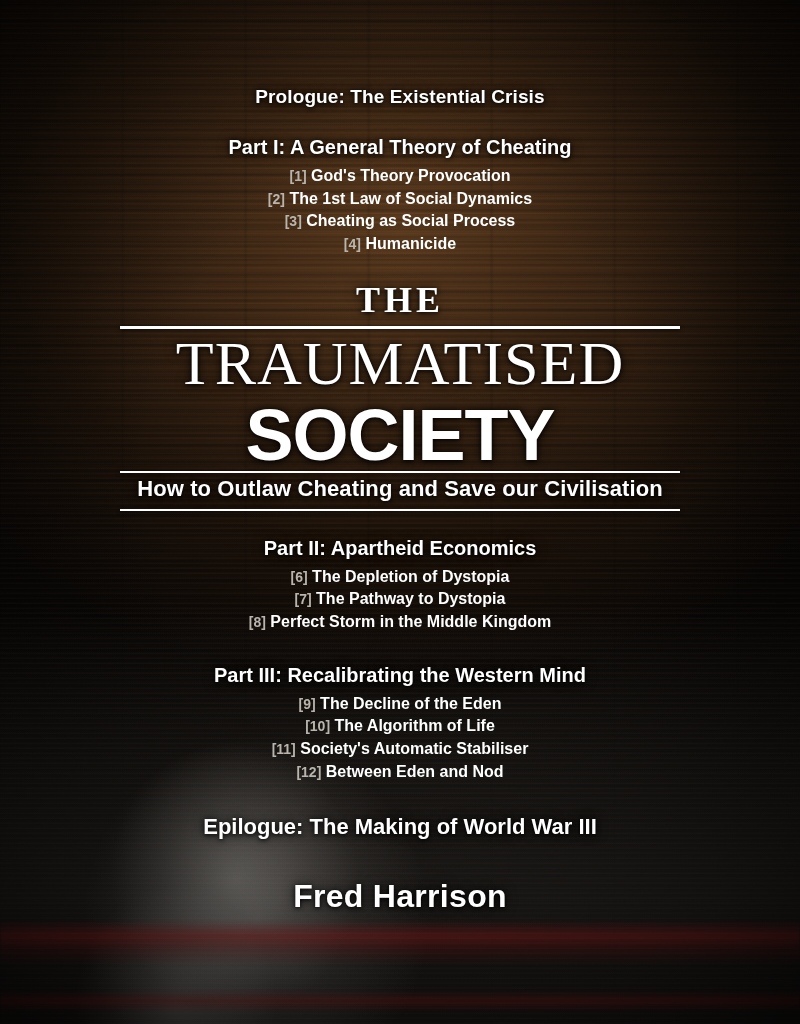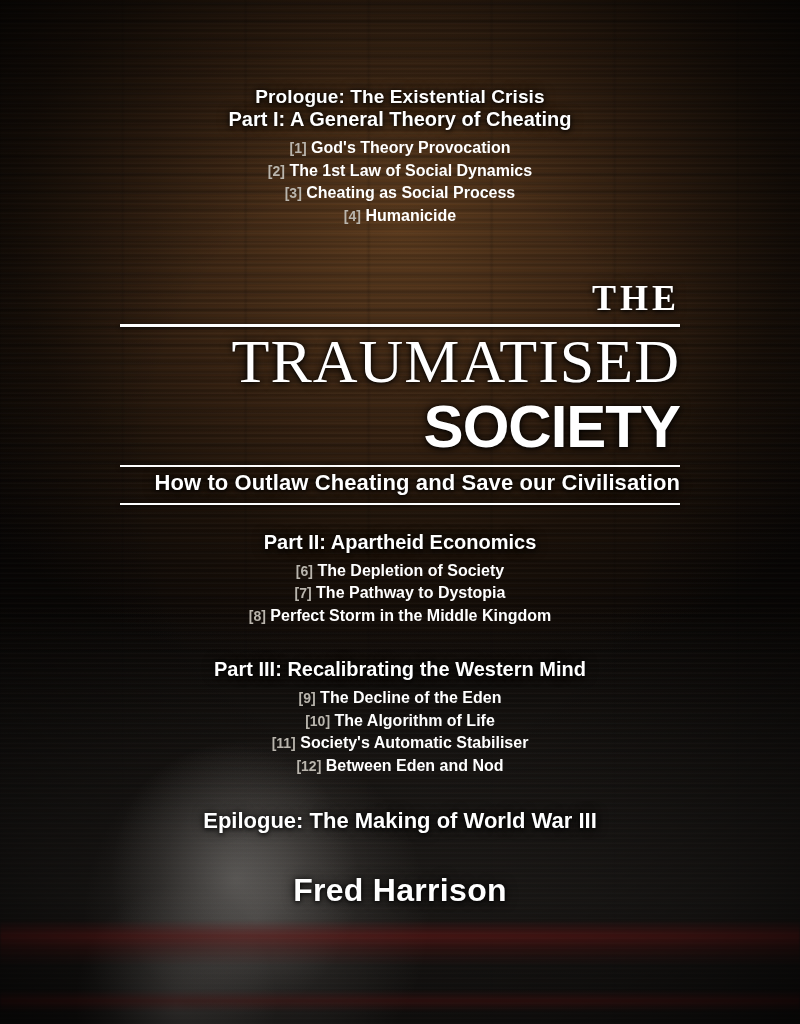--- a/index.html
+++ b/index.html
@@ -132,20 +132,21 @@
     text-align: center;
     padding-top: 86px;
     box-sizing: border-box;
   }
   .shadowed { text-shadow: 0 1px 4px rgba(0,0,0,0.95), 0 0 12px rgba(0,0,0,0.75); }
 
   .prologue {
     font-size: 19px;
     font-weight: bold;
     letter-spacing: 0.1px;
+    margin-bottom: 28px;
   }
   .part-heading {
     font-size: 20px;
     font-weight: bold;
     margin-bottom: 6px;
   }
   .chapter-list {
     list-style: none;
     margin: 0;
     padding: 0;
@@ -156,24 +157,23 @@
     line-height: 1.42;
     white-space: nowrap;
   }
   .chapter-list li .num {
     color: #b9b5ad;
     font-weight: bold;
     font-size: 14px;
   }
   
   .title-block {
-    margin-top: 44px;
+    margin-top: 18px;
     margin-bottom: 26px;
     width: 560px;
-    text-align: right;
   }
   .rule {
     height: 3px;
     background: #ffffff;
     width: 100%;
     box-shadow: 0 1px 4px rgba(0,0,0,0.8);
   }
   .rule.thin { height: 2px; }
   .title-the {
     font-family: "Liberation Serif", serif;
@@ -186,25 +186,25 @@
   .title-main {
     font-family: "Liberation Serif", serif;
     font-size: 62px;
     font-weight: normal;
     letter-spacing: 1px;
     line-height: 1.05;
     padding: 2px 0 4px;
   }
   .title-main2 {
     font-family: "Liberation Sans", sans-serif;
-    font-size: 60px;
+    font-size: 72px;
     font-weight: bold;
     letter-spacing: -1px;
     line-height: 0.98;
-    padding: 0 0 8px;
+    padding: 0 0 0;
   }
   .subtitle {
     font-size: 22px;
     font-weight: bold;
     padding: 3px 0 7px;
     letter-spacing: 0.1px;
     white-space: nowrap;
   }
   .section-gap { height: 30px; }
   .section-gap-sm { height: 22px; }
@@ -253,21 +253,21 @@
       <div class="rule"></div>
       <div class="title-main shadowed">TRAUMATISED</div>
       <div class="title-main2 shadowed">SOCIETY</div>
       <div class="rule thin"></div>
       <div class="subtitle shadowed">How to Outlaw Cheating and Save our Civilisation</div>
       <div class="rule thin"></div>
     </div>
 
     <div class="part-heading shadowed">Part II: Apartheid Economics</div>
     <ul class="chapter-list">
-      <li><span class="num">[6]</span> <span>The Depletion of Society</span></li>
+      <li><span class="num">[6]</span> <span>The Depletion of Dystopia</span></li>
       <li><span class="num">[7]</span> <span>The Pathway to Dystopia</span></li>
       <li><span class="num">[8]</span> <span>Perfect Storm in the Middle Kingdom</span></li>
     </ul>
 
     <div class="section-gap"></div>
 
     <div class="part-heading shadowed">Part III: Recalibrating the Western Mind</div>
     <ul class="chapter-list">
       <li><span class="num">[9]</span> <span>The Decline of the Eden</span></li>
       <li><span class="num">[10]</span> <span>The Algorithm of Life</span></li>

